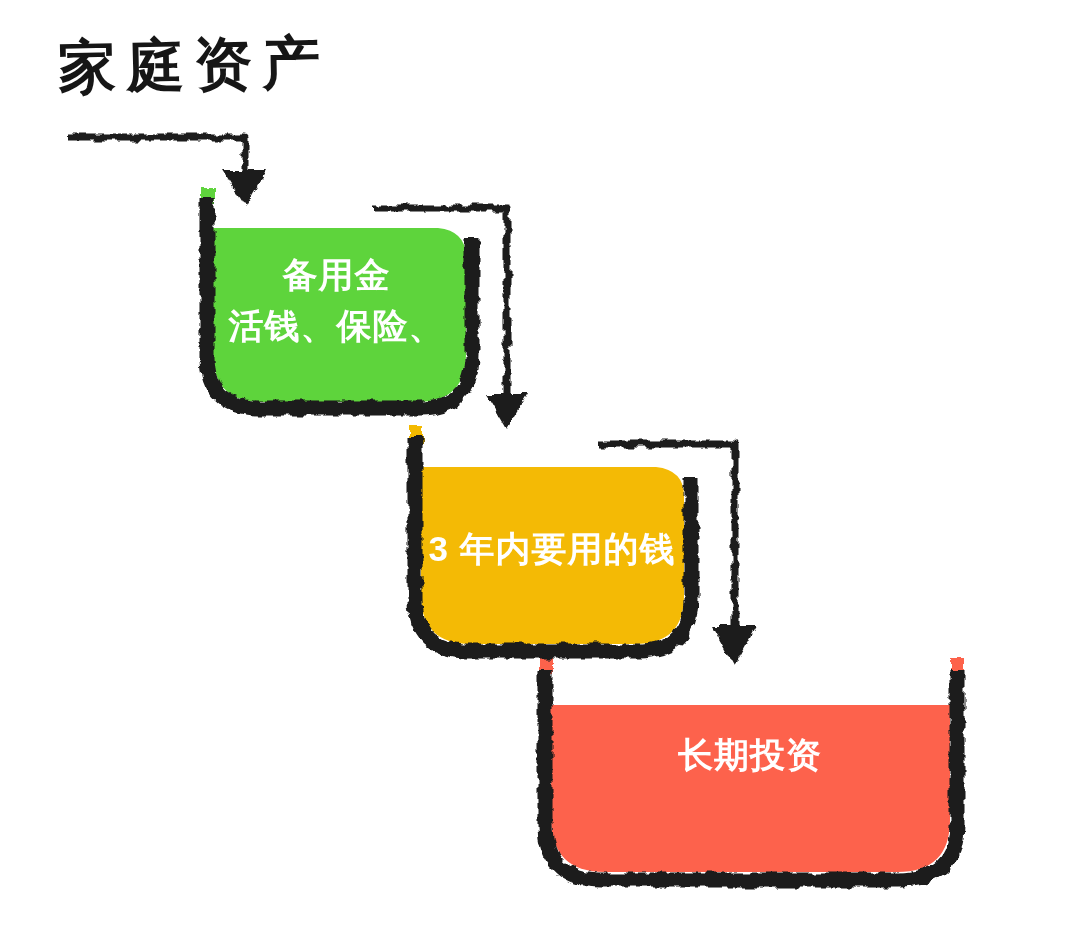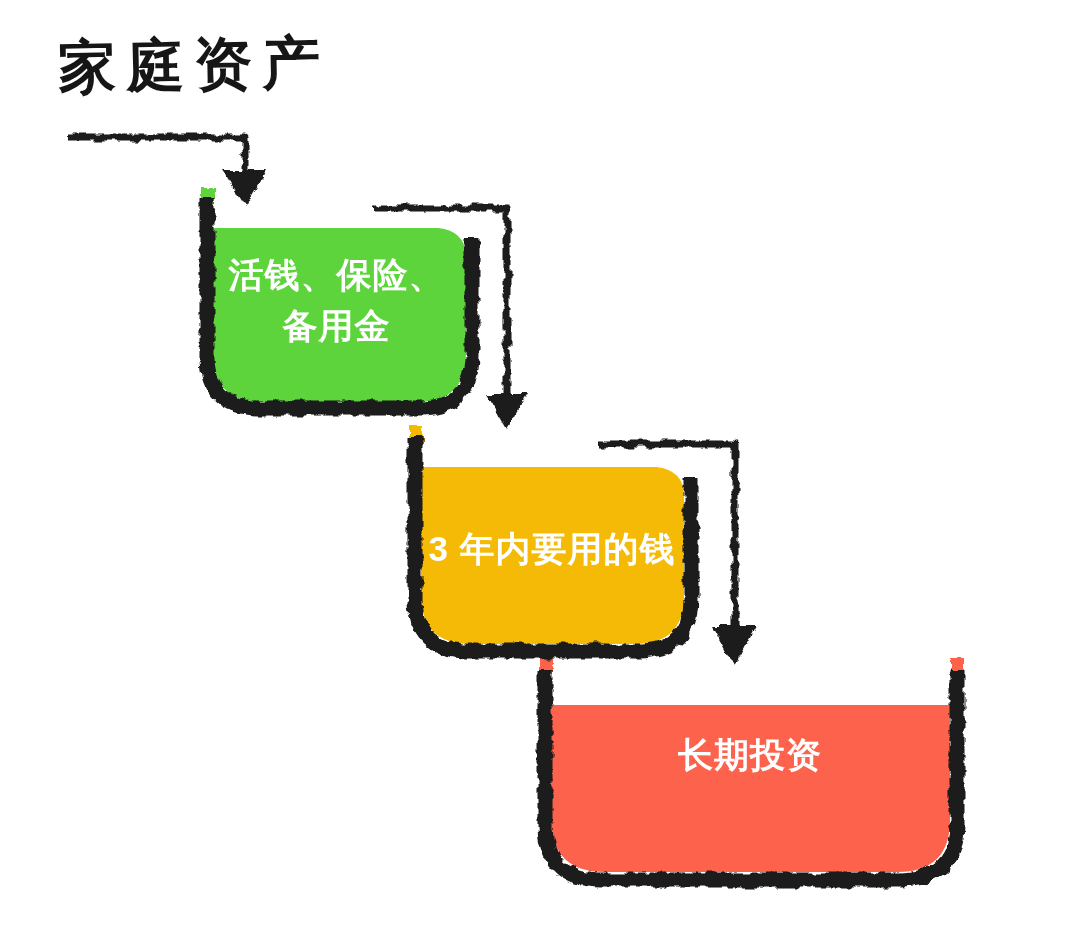--- a/index.html
+++ b/index.html
@@ -93,22 +93,22 @@
       <g>
         <path stroke-width="7" d="M 599 444 L 735 444 L 735 629" stroke="#1a1a1a"></path>
         <polygon stroke="none" points="713,626 757,626 735,666" fill="#1a1a1a"></polygon>
       </g>
     </g>
   </svg>
 
   <div class="page-title">家庭资产</div>
 
   <div class="bucket-label bucket-label-1">
+    <span>备用金</span>
     <span>活钱、保险、</span>
-    <span>备用金</span>
   </div>
   <div class="bucket-label bucket-label-2">
     <span>3 年内要用的钱</span>
   </div>
   <div class="bucket-label bucket-label-3">
     <span>长期投资</span>
   </div>
 
 </div>
 

